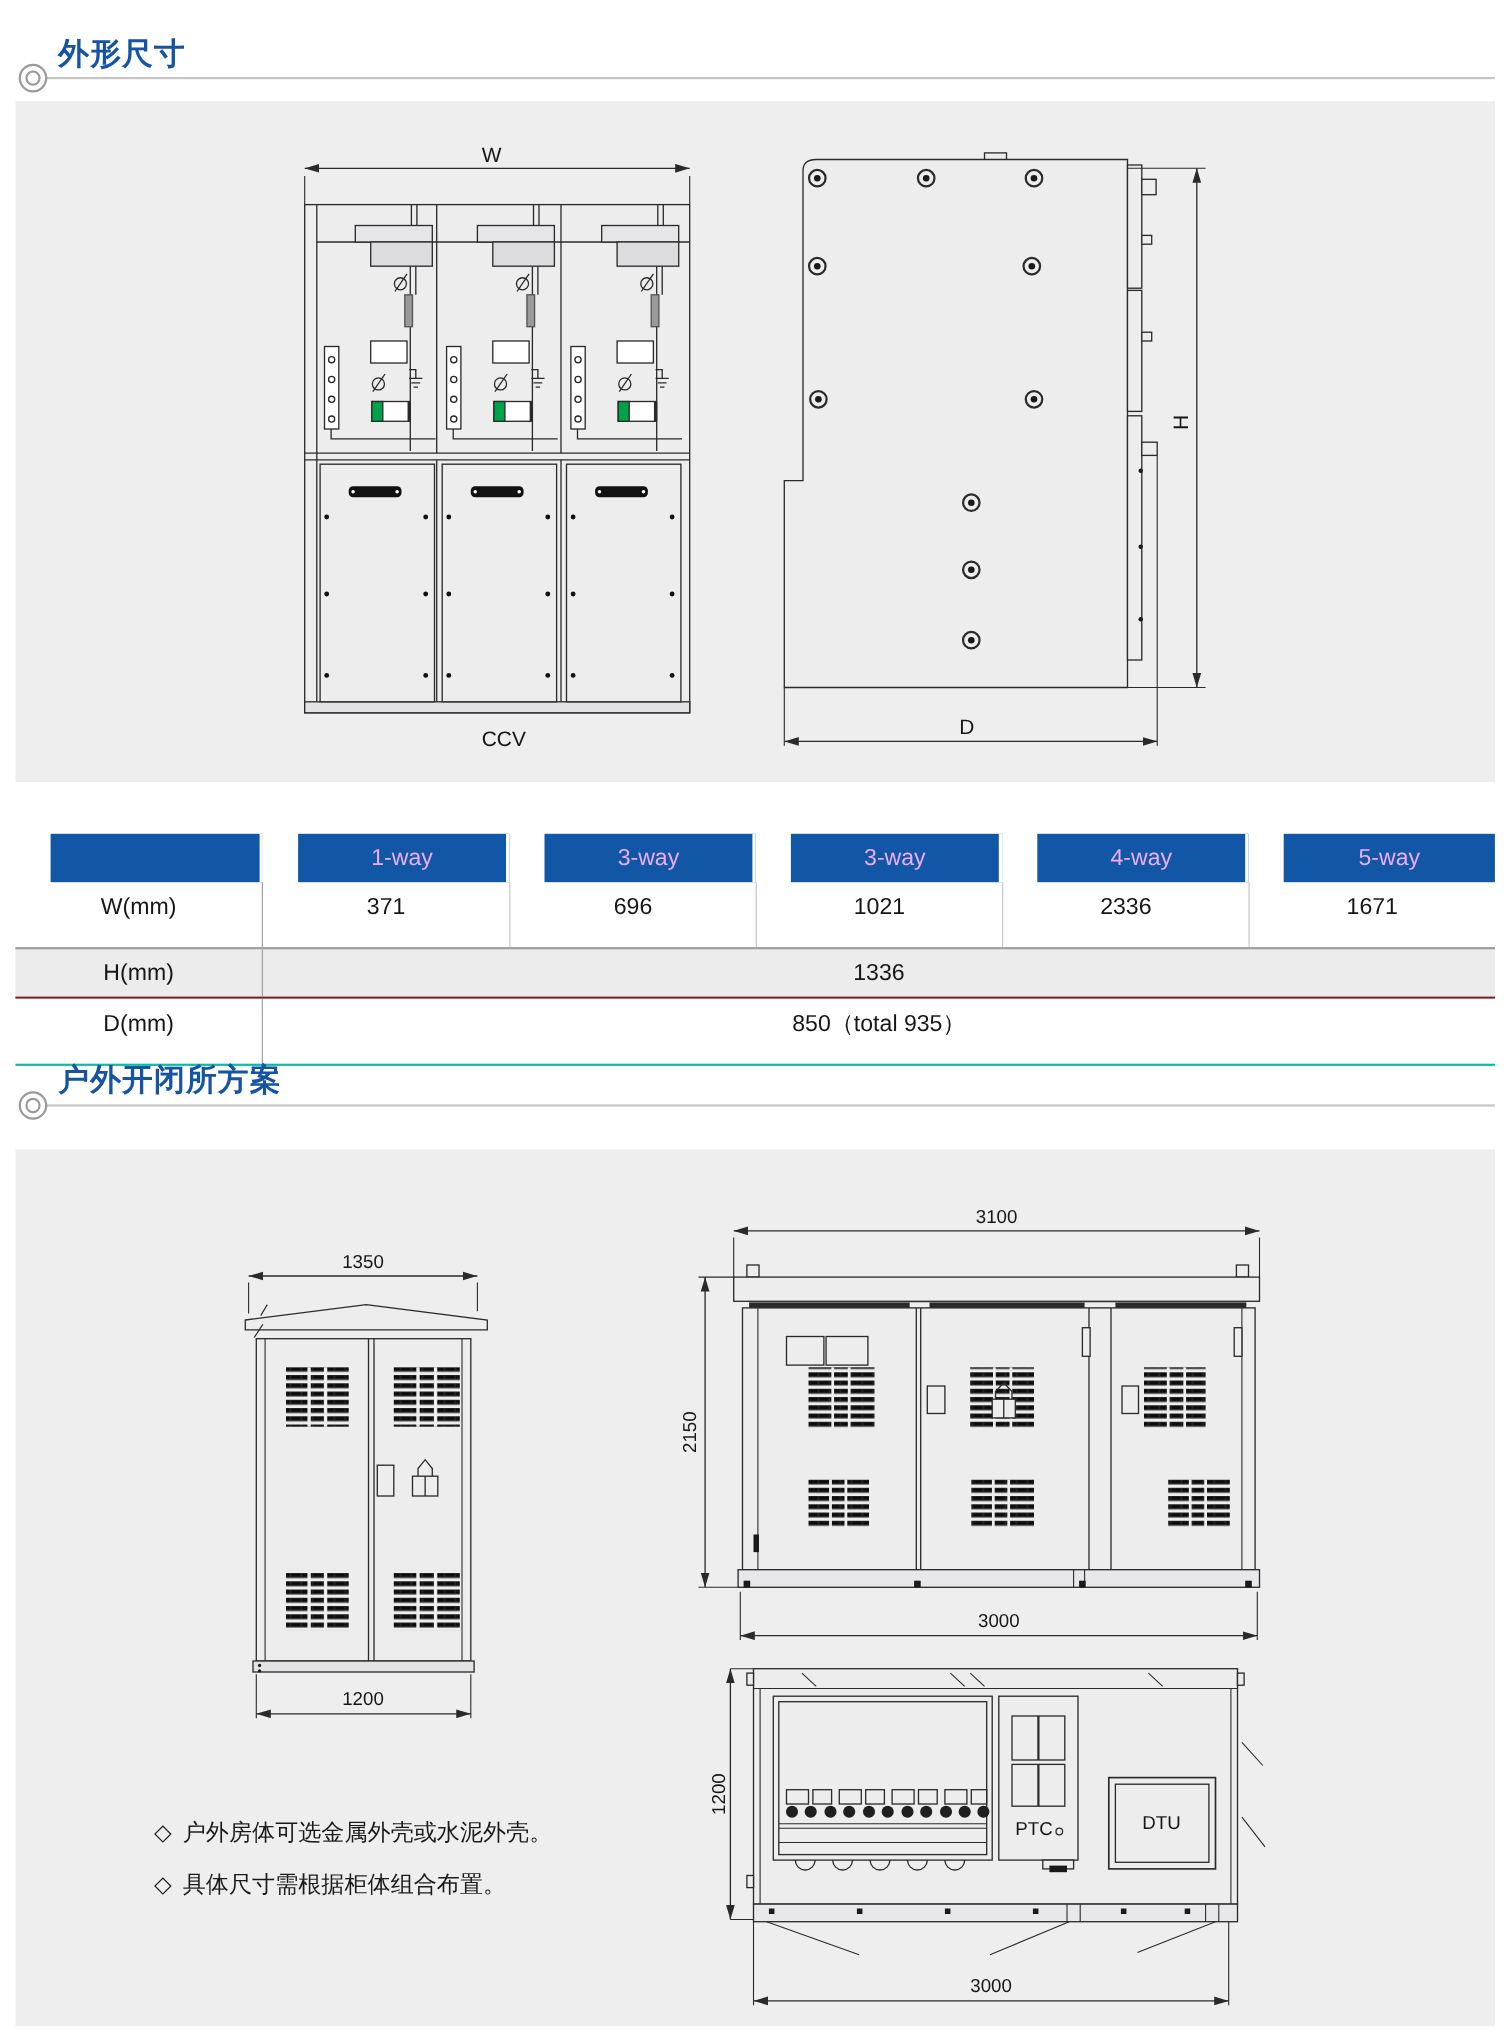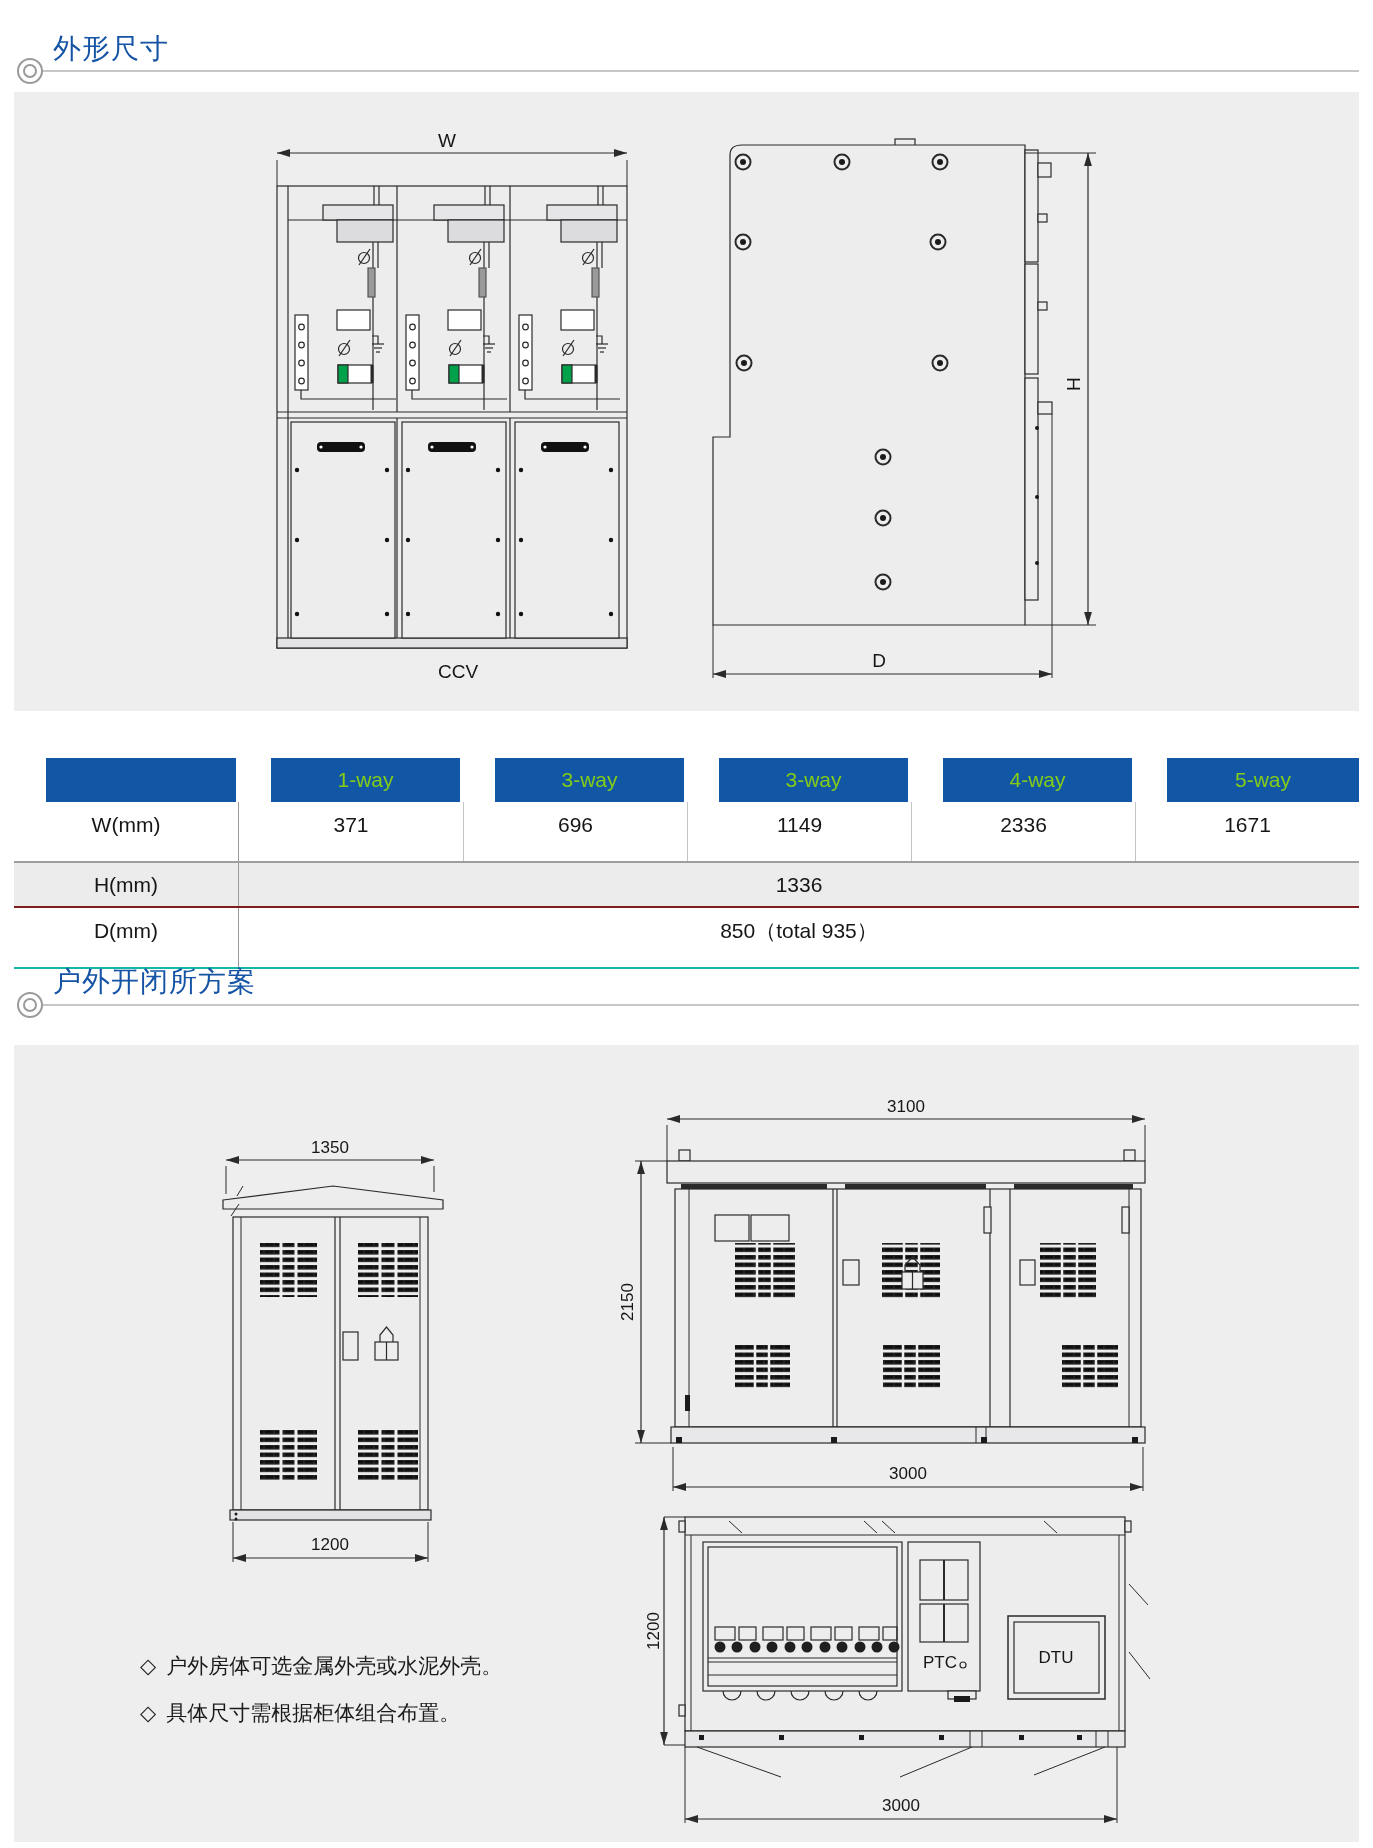--- a/index.html
+++ b/index.html
@@ -1,33 +1,33 @@
 <!DOCTYPE html>
 <html><head>
 <meta charset="utf-8">
 <style>
   html,body{margin:0;padding:0;background:#fff;}
   body{font-family:"Liberation Sans","DejaVu Sans",sans-serif;}
   .page{position:relative;width:1373px;height:1848px;background:#fff;overflow:hidden;}
 
   
-  .sec-title{position:absolute;left:53px;font-size:28px;font-weight:normal;color:#1553a5;letter-spacing:1px;white-space:nowrap;}
+  .sec-title{position:absolute;left:53px;font-size:28px;font-weight:bold;color:#1553a5;letter-spacing:1px;white-space:nowrap;}
   .sec-rule{position:absolute;left:40px;right:14px;height:2px;background:#c6c6c6;}
   .ring{position:absolute;left:17px;width:22px;height:22px;border:2px solid #9a9a9a;border-radius:50%;background:#fff;display:flex;align-items:center;justify-content:center;z-index:2;}
   .ring::after{content:"";width:10px;height:10px;border:2px solid #9a9a9a;border-radius:50%;}
 
   
   .panel{position:absolute;left:14px;width:1345px;background:#eeeeef;}
   .panel svg{position:absolute;}
 
   
   .dim-table{position:absolute;left:14px;top:758px;width:1345px;font-size:21px;color:#161616;}
   .trow{display:grid;grid-template-columns:225px repeat(5,1fr);}
   .trow-span{display:grid;grid-template-columns:225px 1fr;}
-  .th{background:#1257a6;color:#84cc16;height:44px;line-height:44px;text-align:center;border-right:3px solid #fff;box-sizing:border-box;margin-left:32px;}
+  .th{background:#1257a6;color:#f0abfc;height:44px;line-height:44px;text-align:center;border-right:3px solid #fff;box-sizing:border-box;margin-left:32px;}
   .th:last-child{border-right:none;}
   .td{height:59px;line-height:45px;text-align:center;box-sizing:border-box;}
   .td.lbl{border-right:1px solid #9b9b9b;}
   .td.v + .td.v{border-left:1px solid #c4c4c4;}
   .row-w{background:#fff;}
   .row-h{background:#ececed;border-top:2px solid #9e9e9e;border-bottom:2px solid #7f1d1d;}
   .row-h .td{height:43px;line-height:43px;}
   .row-d{background:#fff;border-bottom:2px solid #14b8a6;}
 
   
@@ -181,21 +181,21 @@
       <div class="th">1-way</div>
       <div class="th">3-way</div>
       <div class="th">3-way</div>
       <div class="th">4-way</div>
       <div class="th">5-way</div>
     </div>
     <div class="trow row-w">
       <div class="td lbl">W(mm)</div>
       <div class="td v">371</div>
       <div class="td v">696</div>
-      <div class="td v">1149</div>
+      <div class="td v">1021</div>
       <div class="td v">2336</div>
       <div class="td v">1671</div>
     </div>
     <div class="trow-span row-h">
       <div class="td lbl">H(mm)</div>
       <div class="td">1336</div>
     </div>
     <div class="trow-span row-d">
       <div class="td lbl">D(mm)</div>
       <div class="td">850（total 935）</div>

